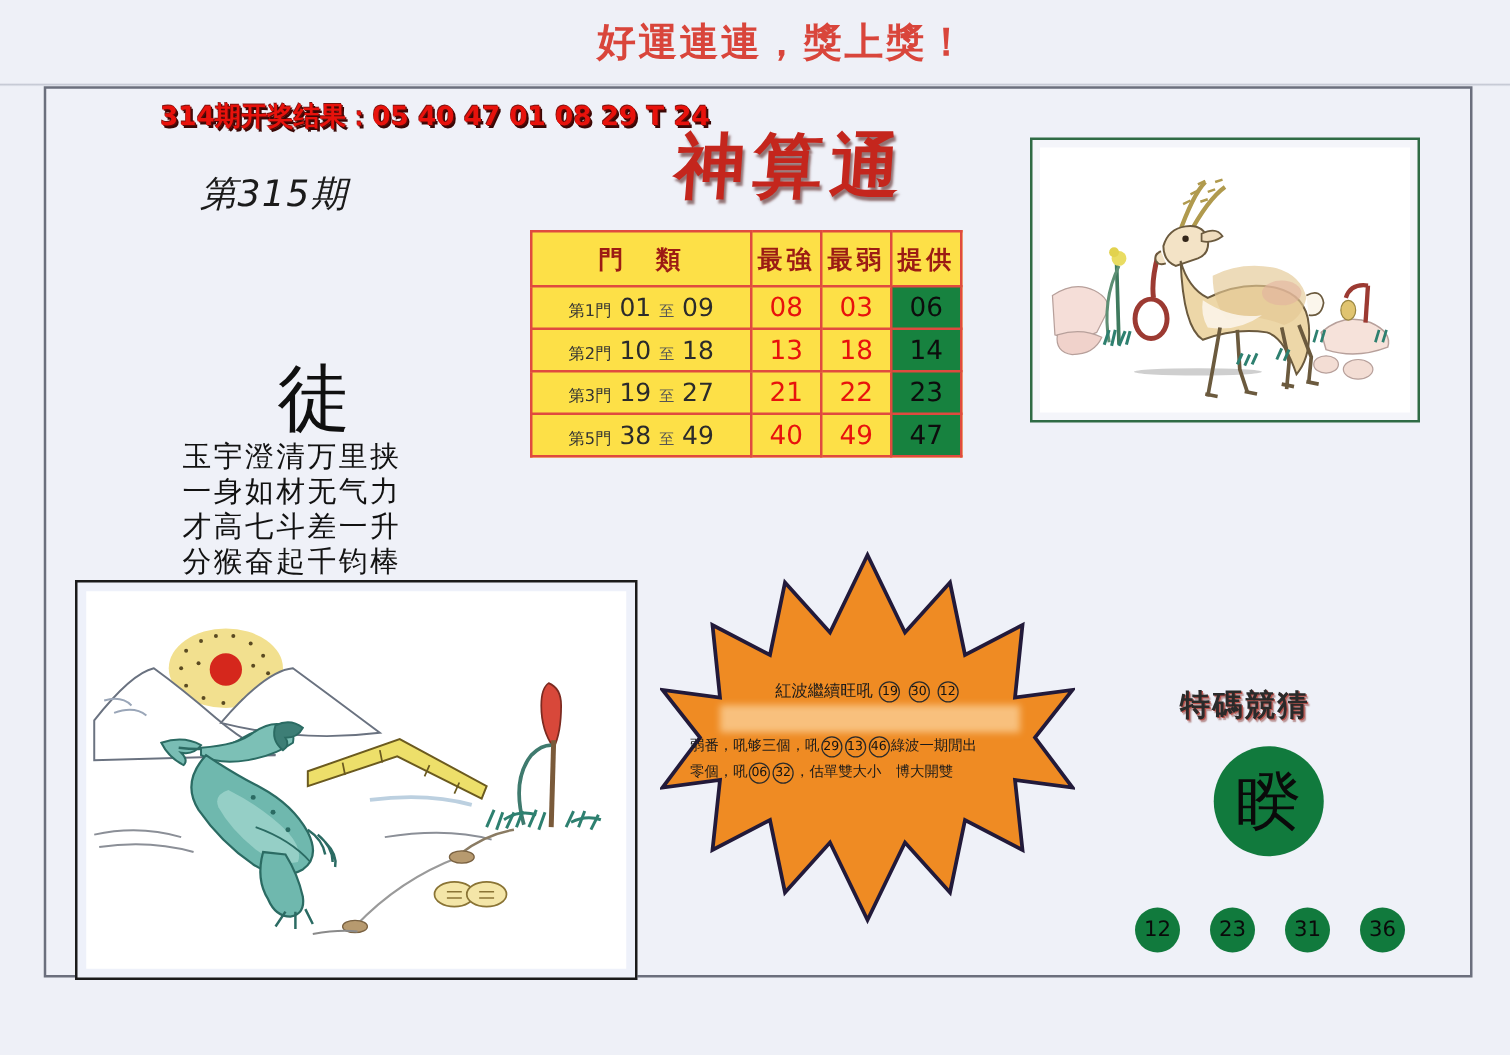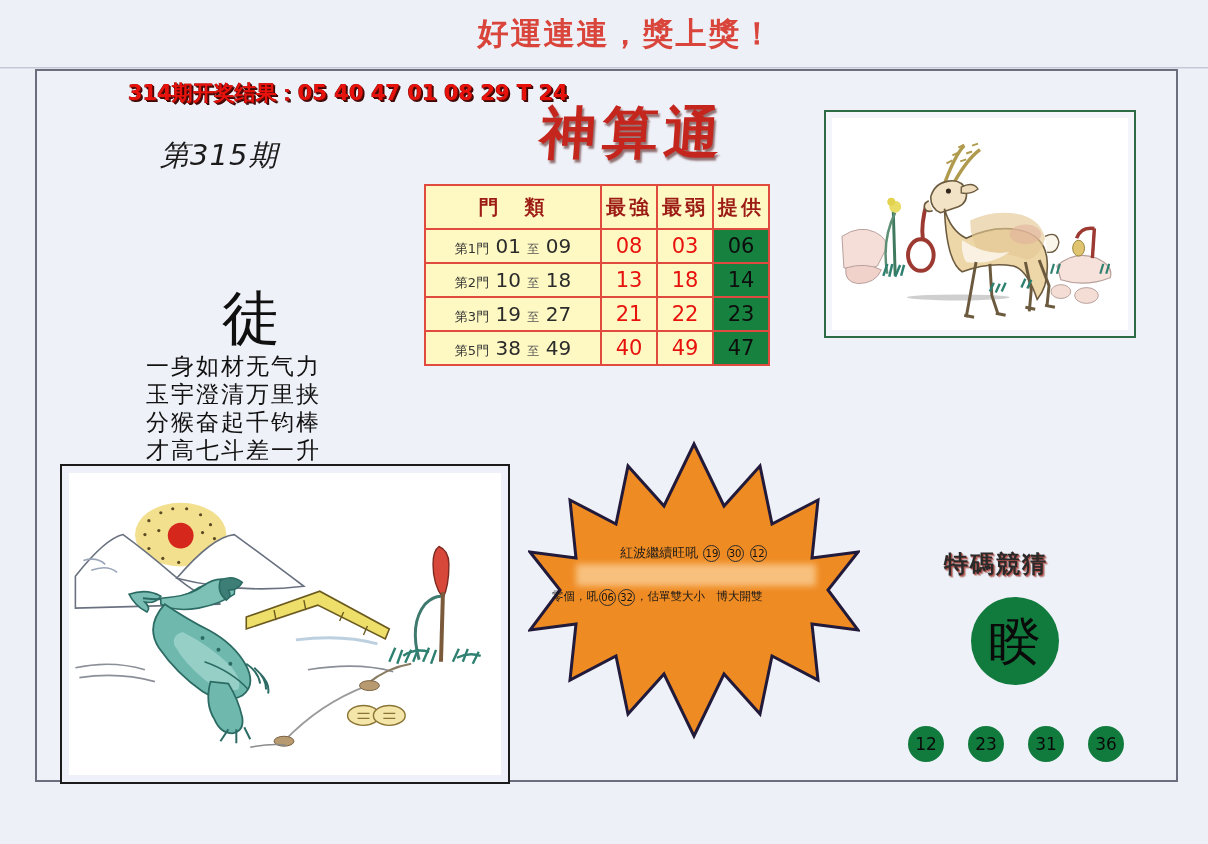--- a/index.html
+++ b/index.html
@@ -71,21 +71,21 @@
   #poem{
     position:absolute; left:146px; top:352px;
     font-family:"DejaVu Serif","Liberation Serif",serif;
     font-size:23px; line-height:28px; color:#121212; letter-spacing:2px;
   }
 
   
   #forecast-table{
     position:absolute; left:424px; top:184px;
     border-collapse:collapse;
-    background:#fef9c3;
+    background:#fde047;
     border:2px solid #e04a3f;
   }
   #forecast-table td,#forecast-table th{
     border:2px solid #e04a3f;
     text-align:center; vertical-align:middle;
     font-family:"DejaVu Sans","Liberation Sans",sans-serif;
   }
   #forecast-table thead th{
     height:44px;
     font-family:"DejaVu Serif","Liberation Serif",serif;
@@ -198,24 +198,24 @@
 
 <div id="prev-results">314期开奖结果：05 40 47 01 08 29 T 24</div>
 
 <div id="issue-no">第315期</div>
 
 <div id="logo">神算通</div>
 
 <div id="big-char">徒</div>
 
 <div id="poem">
+  <div>玉宇澄清万里挟</div>
   <div>一身如材无气力</div>
-  <div>玉宇澄清万里挟</div>
+  <div>才高七斗差一升</div>
   <div>分猴奋起千钧棒</div>
-  <div>才高七斗差一升</div>
 </div>
 
 <table id="forecast-table">
   <thead>
     <tr>
       <th class="th-cat">門　類</th>
       <th class="th-num">最強</th>
       <th class="th-num">最弱</th>
       <th class="th-num">提供</th>
     </tr>
@@ -410,20 +410,23 @@
   <div id="burst-content">
     <div id="burst-smudge"></div>
     <div id="burst-line1">
       <span>紅波繼續旺吼</span>
       <span class="ball-sm">19</span>
       <span class="ball-sm">30</span>
       <span class="ball-sm">12</span>
     </div>
     <div id="burst-body">
       <div class="burst-row">
+        <span>弱番，吼够三個，吼</span><span class="ball-sm">29</span><span class="ball-sm">13</span><span class="ball-sm">46</span><span>綠波一期閒出</span>
+      </div>
+      <div class="burst-row">
         <span>零個，吼</span><span class="ball-sm">06</span><span class="ball-sm">32</span><span>，估單雙大小　博大開雙</span>
       </div>
     </div>
   </div>
 </div>
 
 <div id="special-title">特碼競猜</div>
 <div id="special-circle">
   <span id="special-char">睽</span>
 </div>

